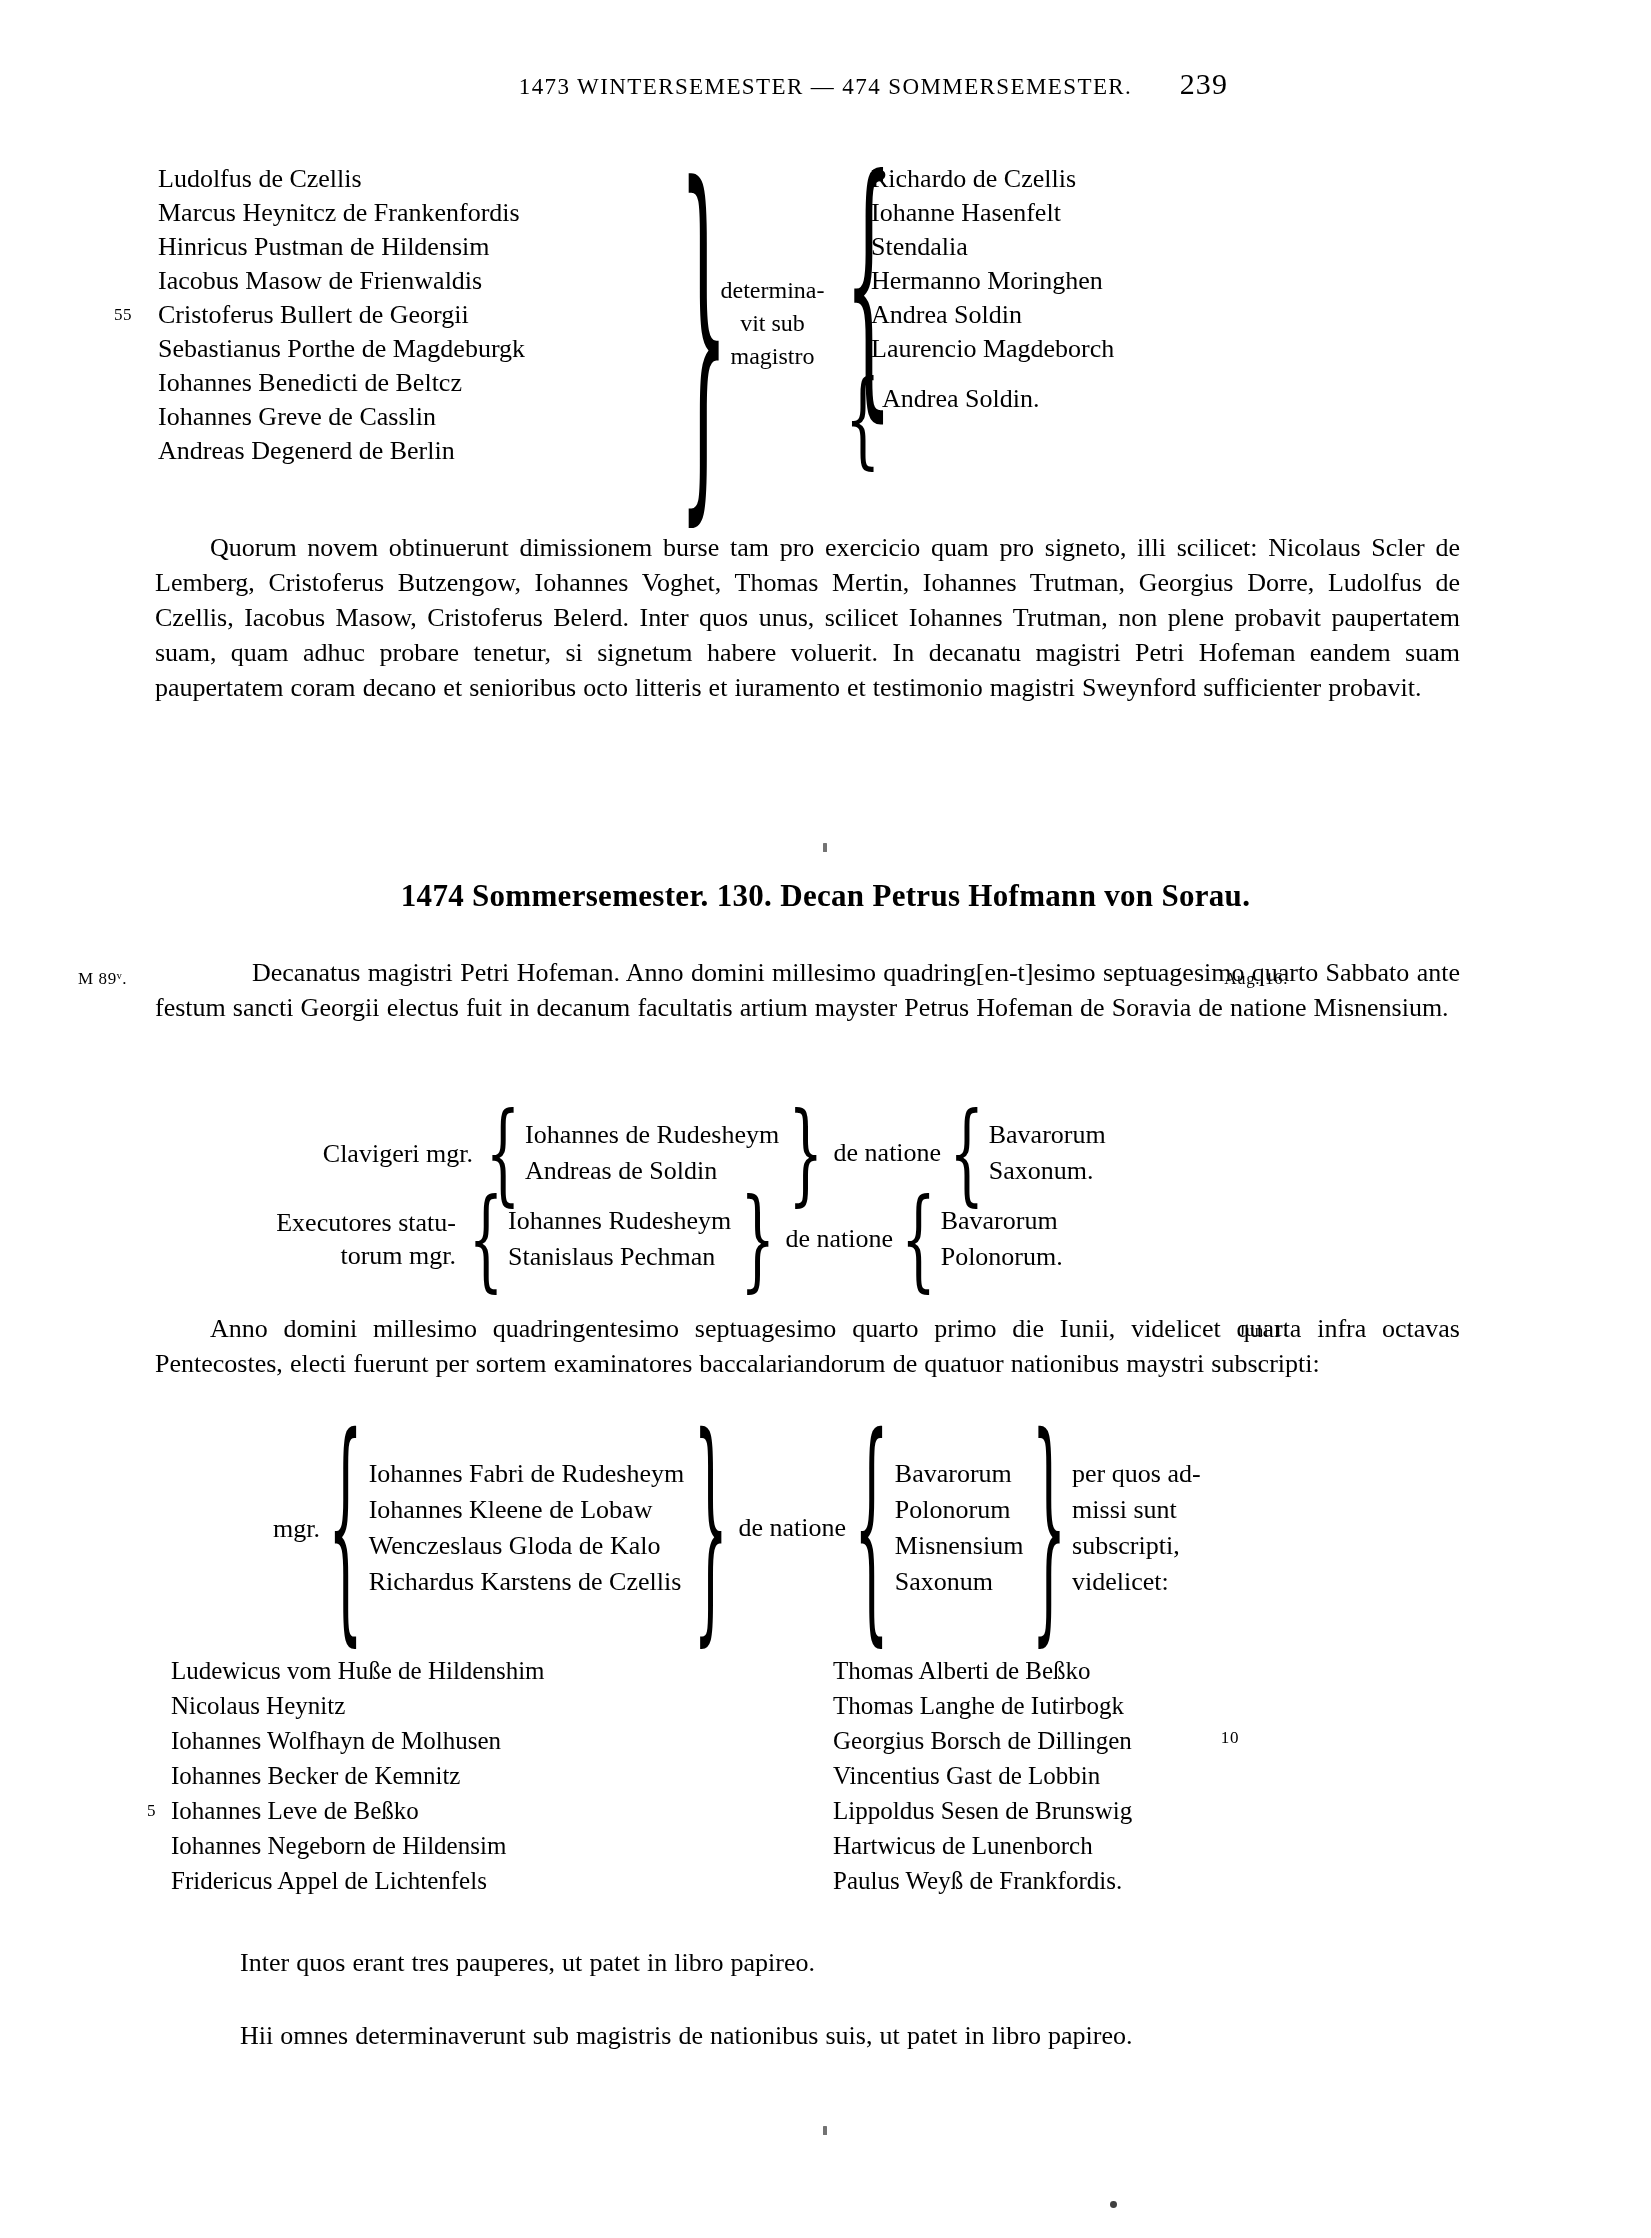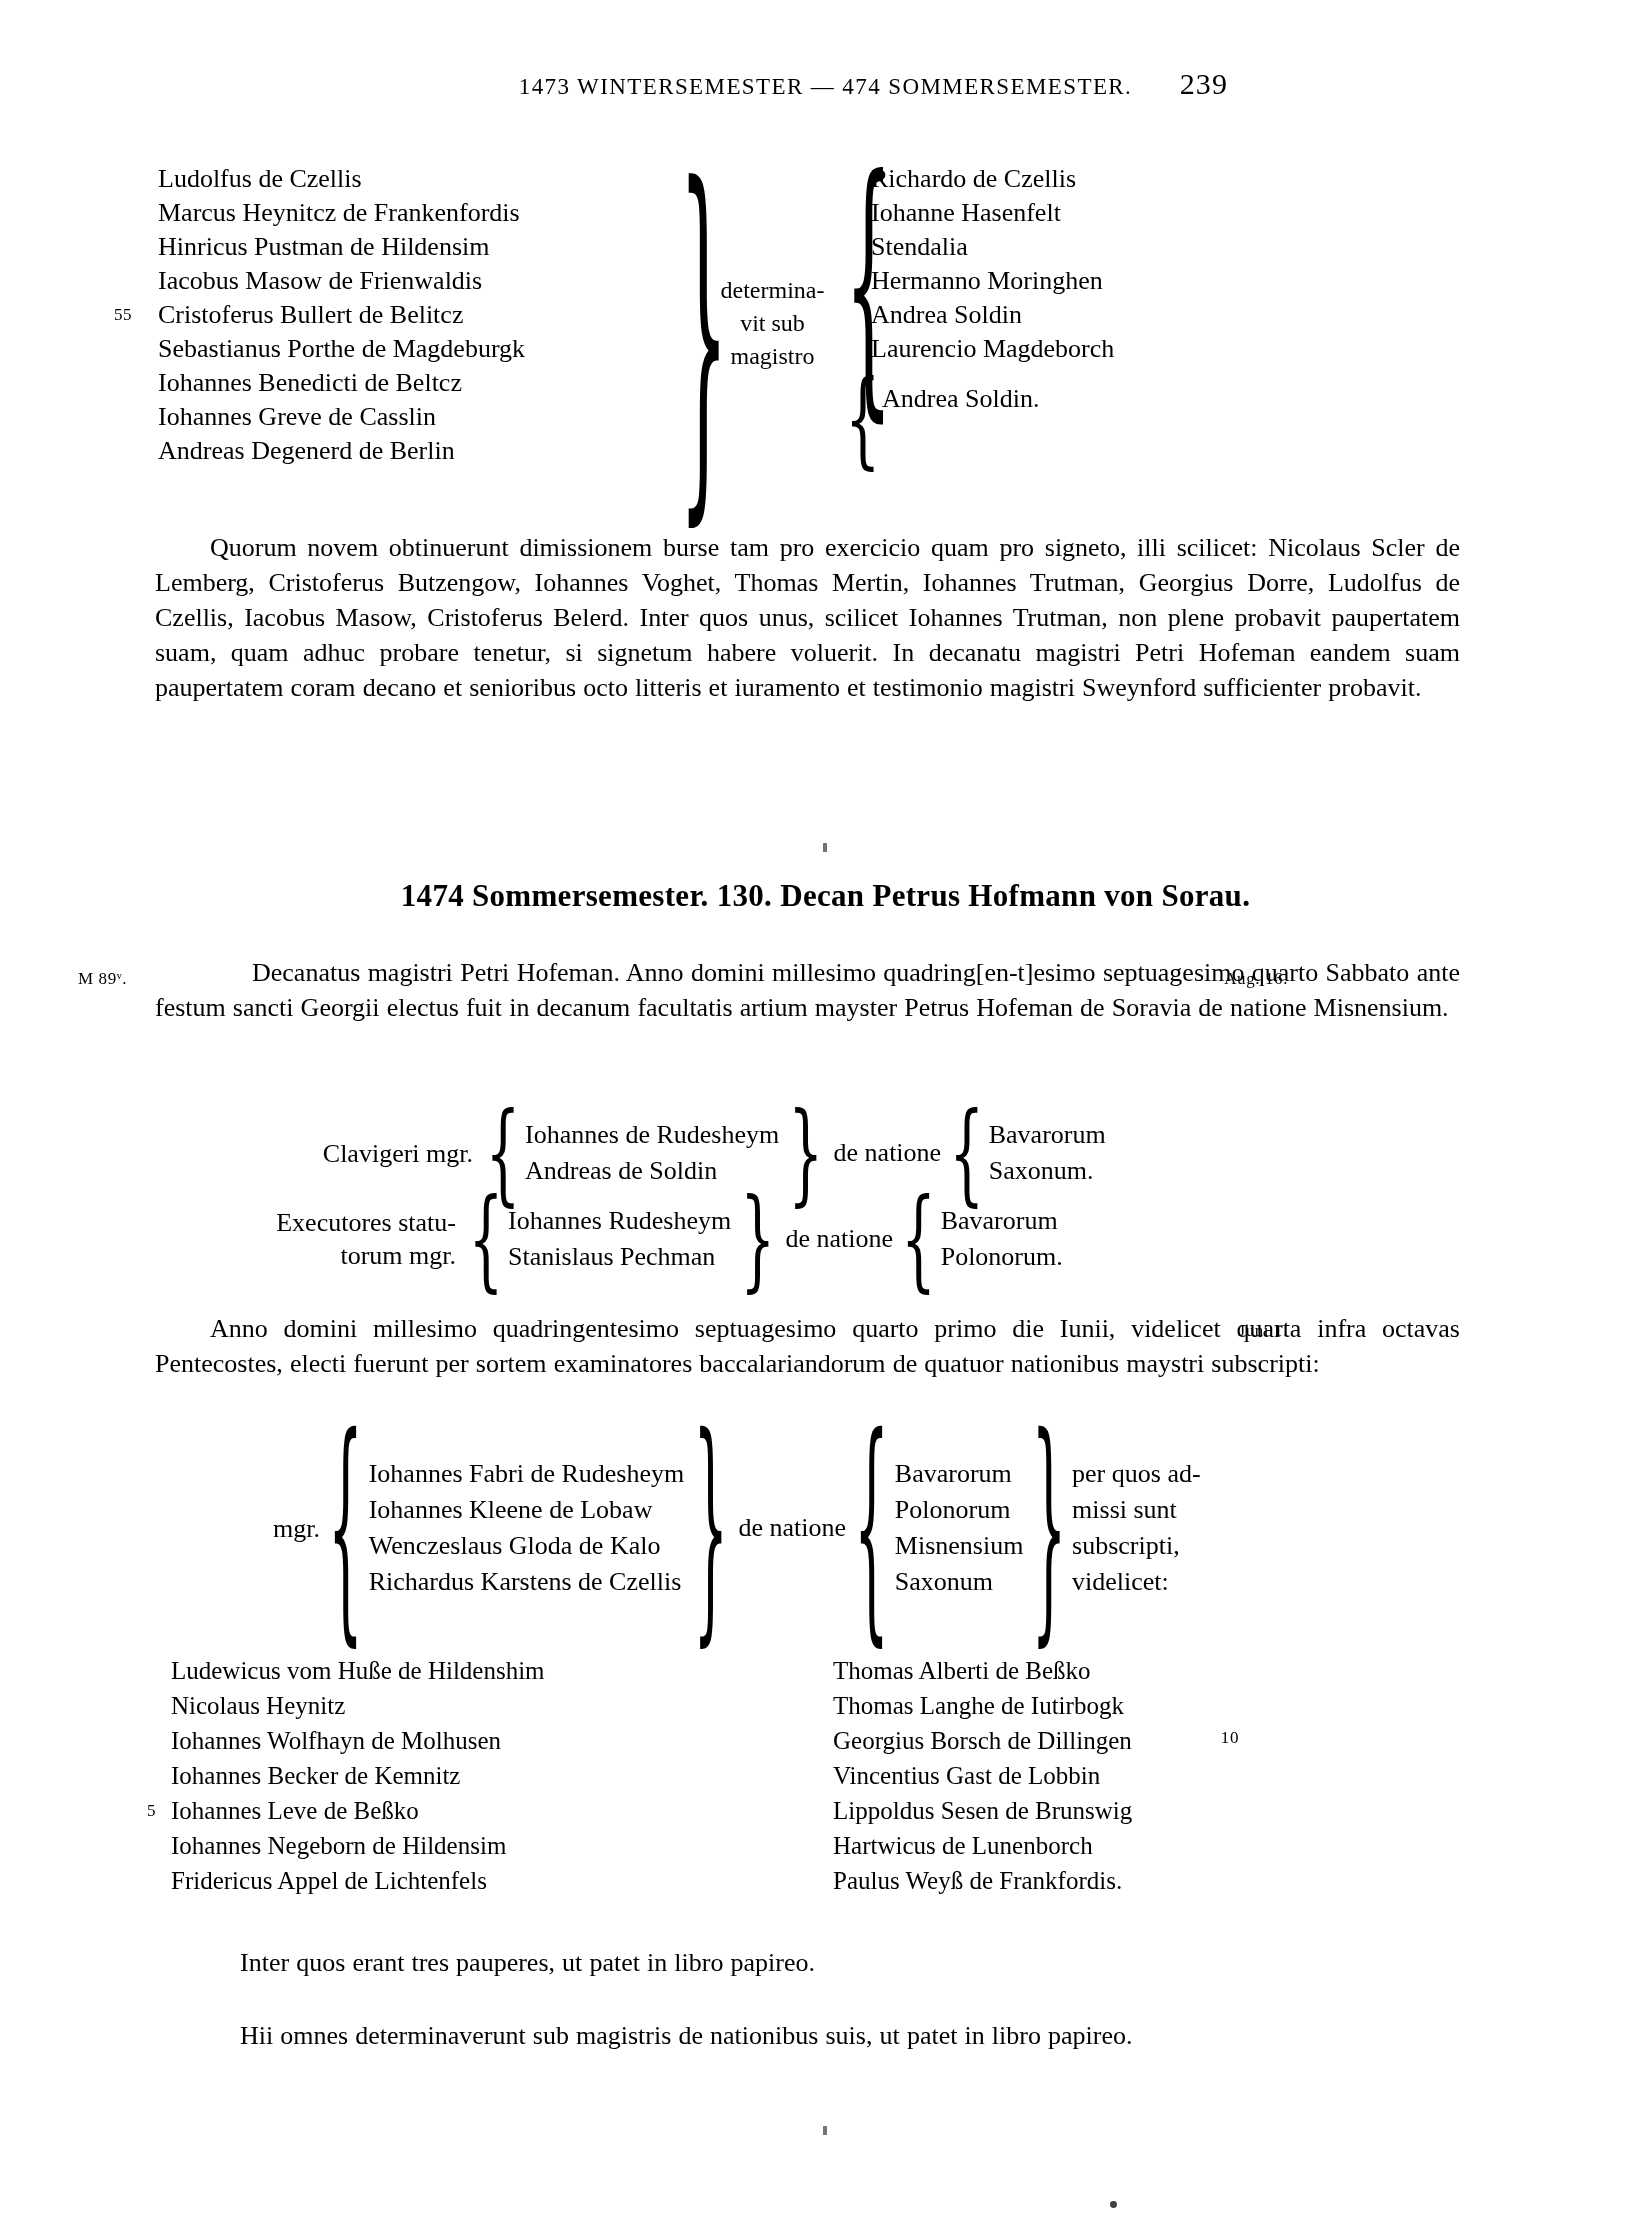--- a/index.html
+++ b/index.html
@@ -248,21 +248,21 @@
 
   <div class="group1">
 
     <div class="names-left">
       <div class="nm">Ludolfus de Czellis</div>
       <div class="nm">Marcus Heynitcz de Frankenfordis</div>
       <div class="nm">Hinricus Pustman de Hildensim</div>
       <div class="nm">Iacobus Masow de Frienwaldis</div>
       <div class="nm" style="position:relative;">
         <span class="linenum">55</span>
-        <span>Cristoferus Bullert de Belitcz</span>
+        <span>Cristoferus Bullert de Georgii</span>
       </div>
       <div class="nm">Sebastianus Porthe de Magdeburgk</div>
       <div class="nm">Iohannes Benedicti de Beltcz</div>
       <div class="nm">Iohannes Greve de Casslin</div>
       <div class="nm">Andreas Degenerd de Berlin</div>
     </div>
 
     <div class="brace b1">}</div>
 
     <div class="detlabel">

